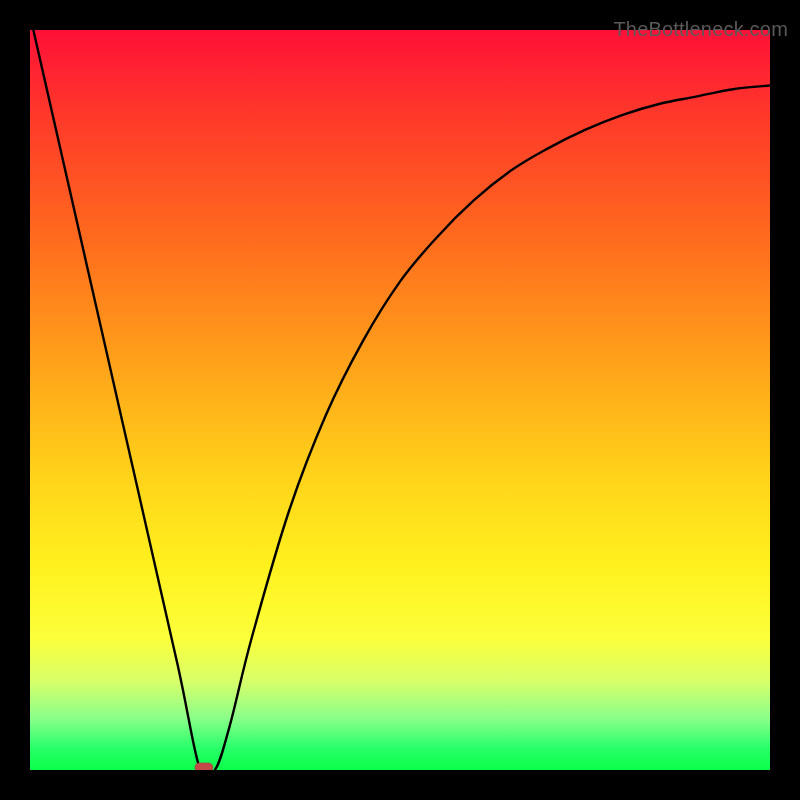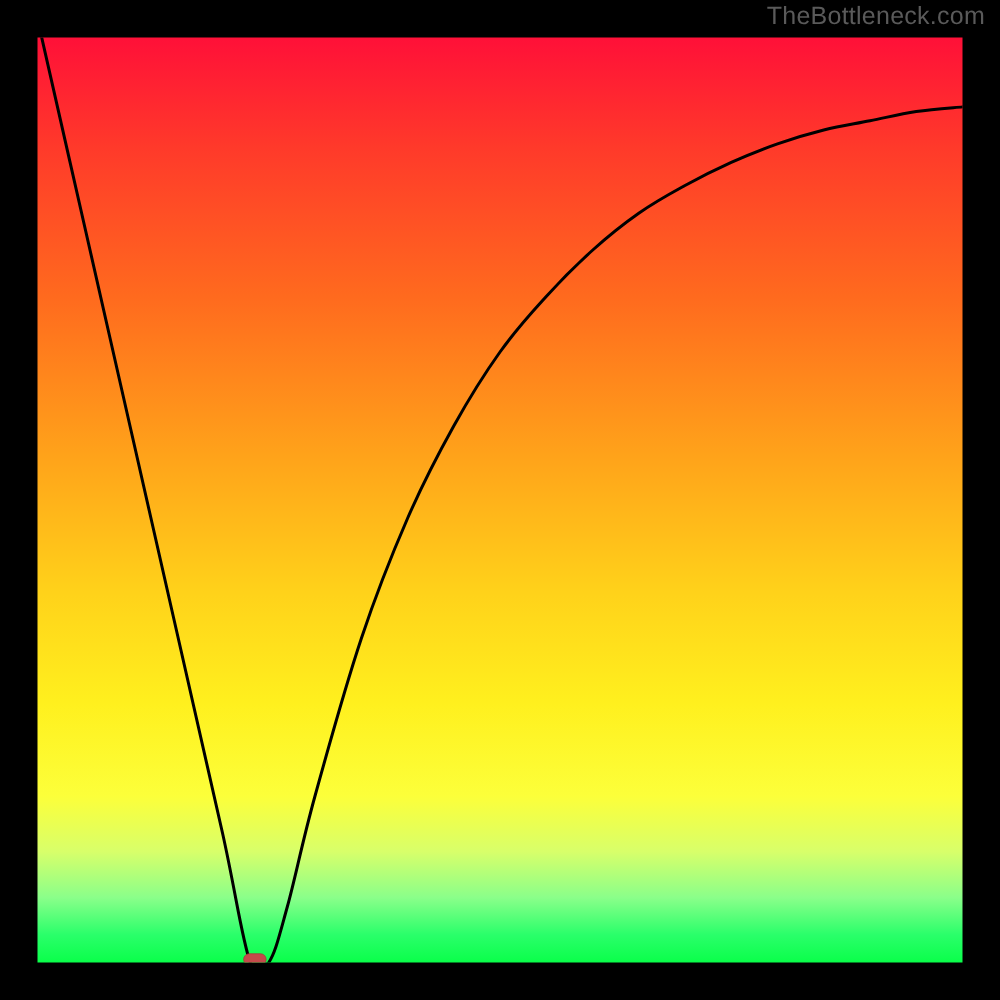--- a/index.html
+++ b/index.html
@@ -12,21 +12,21 @@
     font-family: Arial, Helvetica, sans-serif;
   }
   .frame {
     position: relative;
     width: 800px;
     height: 800px;
     background: #000;
   }
   .watermark {
     position: absolute;
-    top: 2px;
+    top: 18px;
     right: 12px;
     color: #5a5a5a;
     font-size: 20px;
     font-weight: 500;
     letter-spacing: 0.2px;
     z-index: 10;
   }
   .plot-area {
     position: absolute;
     left: 30px;

